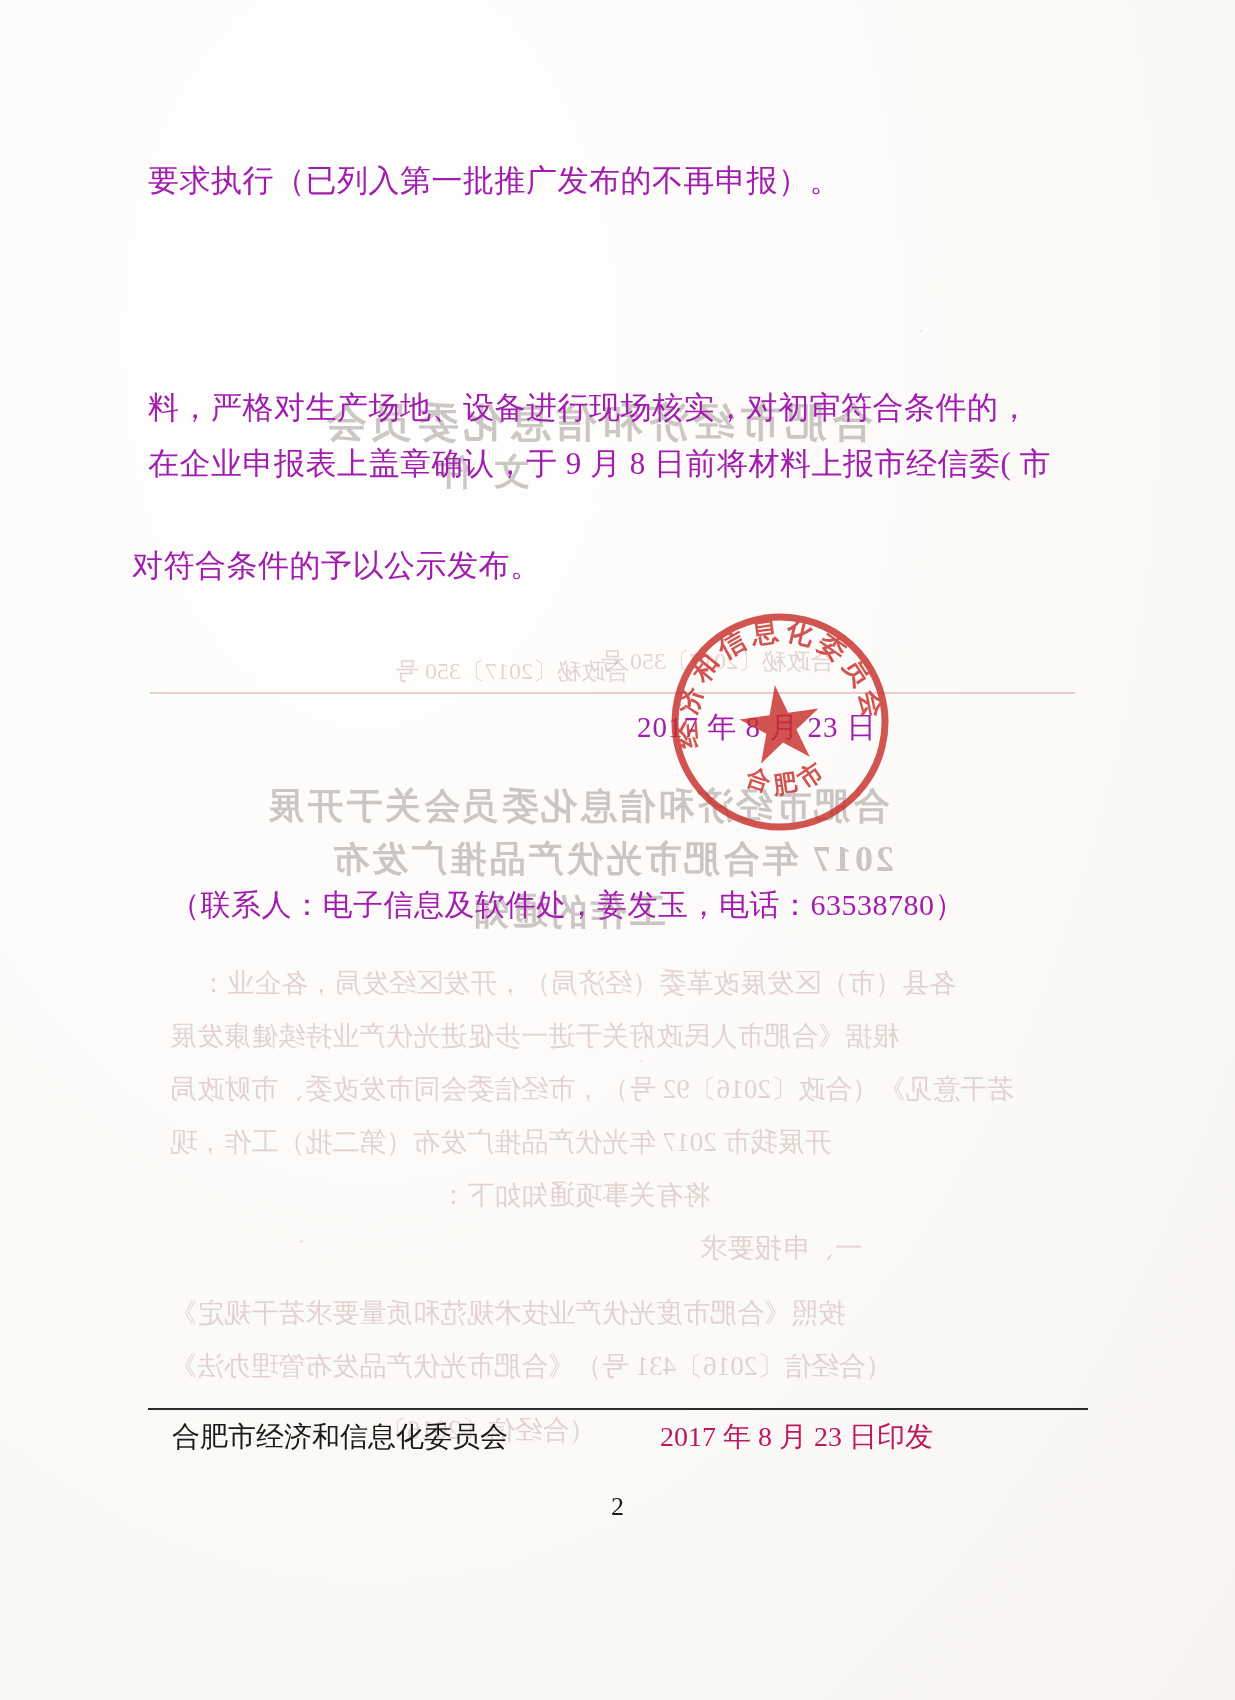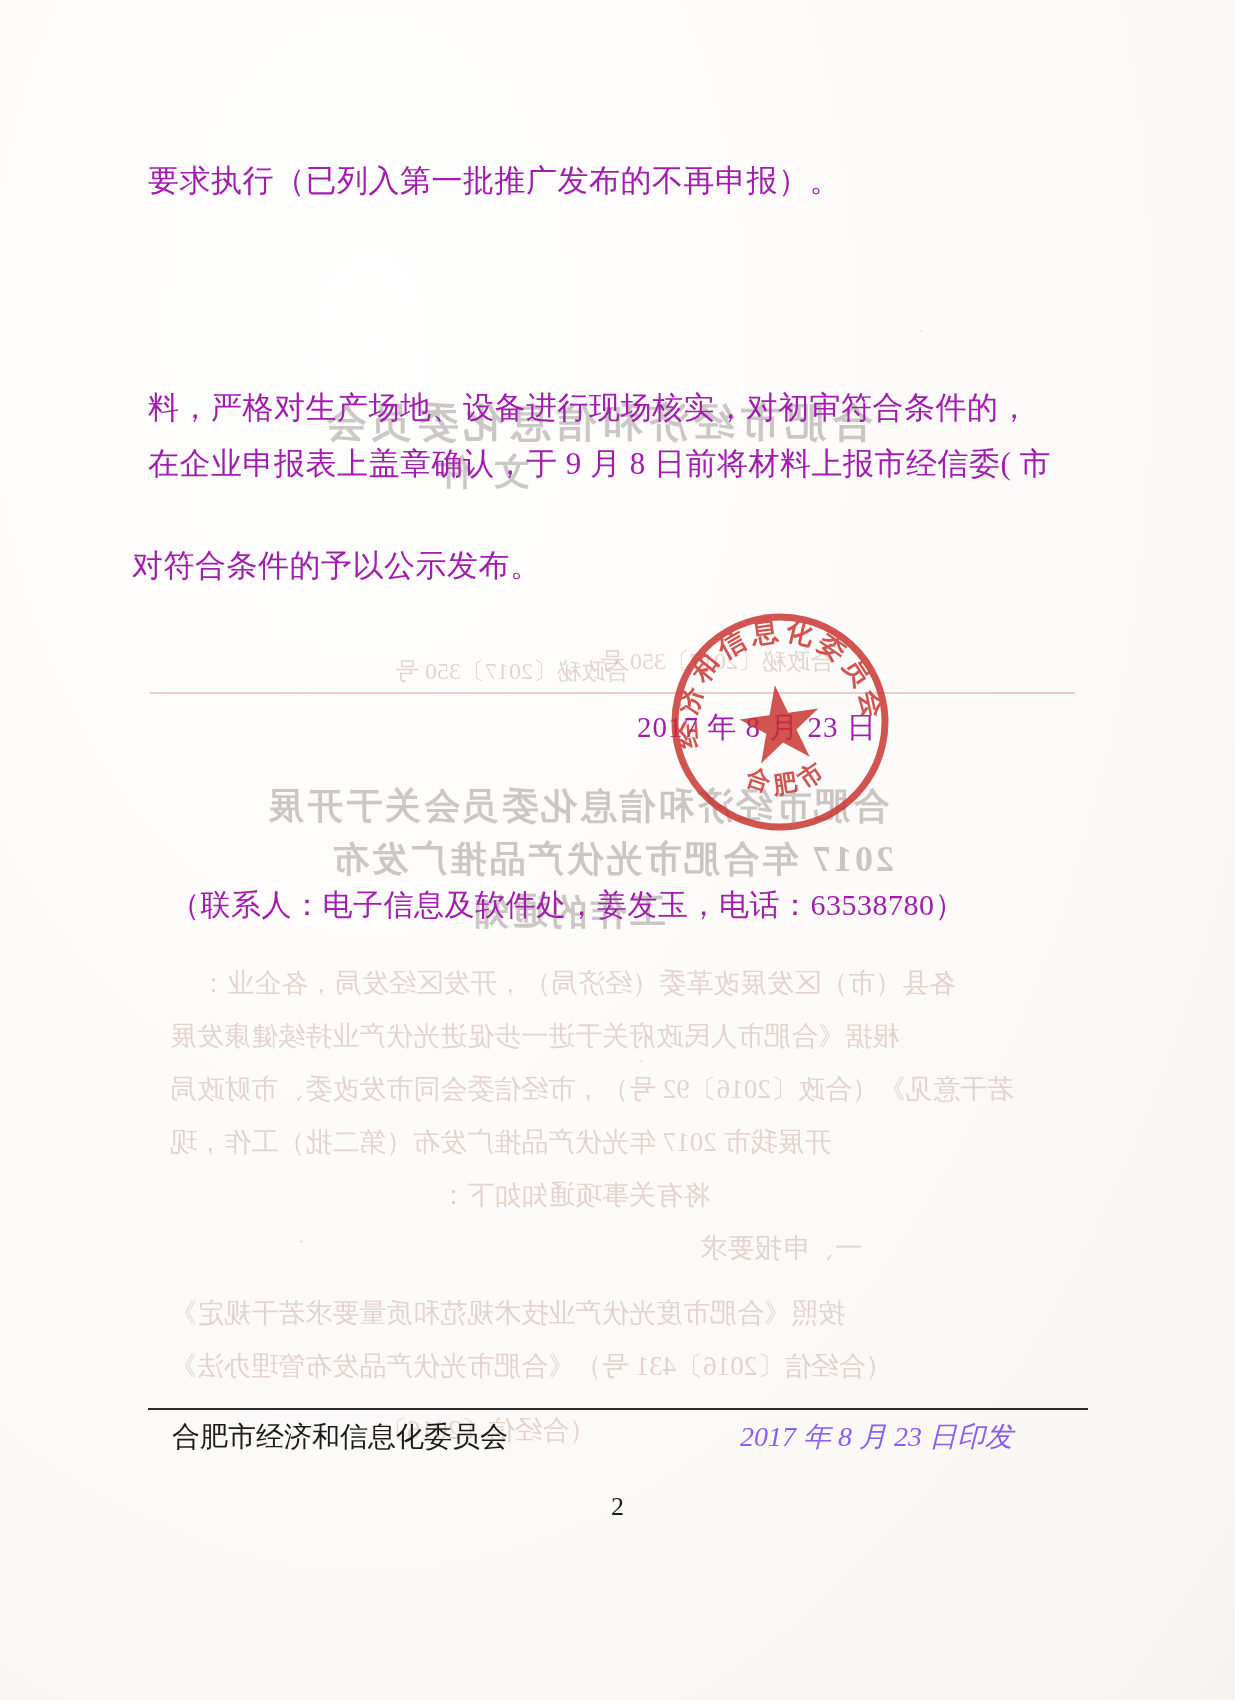--- a/index.html
+++ b/index.html
@@ -92,26 +92,25 @@
   .footer-left {
     position: absolute;
     left: 172px;
     top: 1418px;
     font-size: 28px;
     color: #1a1a1a;
     white-space: nowrap;
   }
   .footer-right {
     position: absolute;
-    left: 740px;
+    left: 660px;
     top: 1418px;
     font-size: 28px;
-    color: #8b5cf6;
-    white-space: nowrap;
-    font-style: italic;
+    color: #be185d;
+    white-space: nowrap;
   }
   .page-number {
     position: absolute;
     left: 0;
     top: 1492px;
     width: 1235px;
     text-align: center;
     font-size: 26px;
     color: #1a1a1a;
   }

